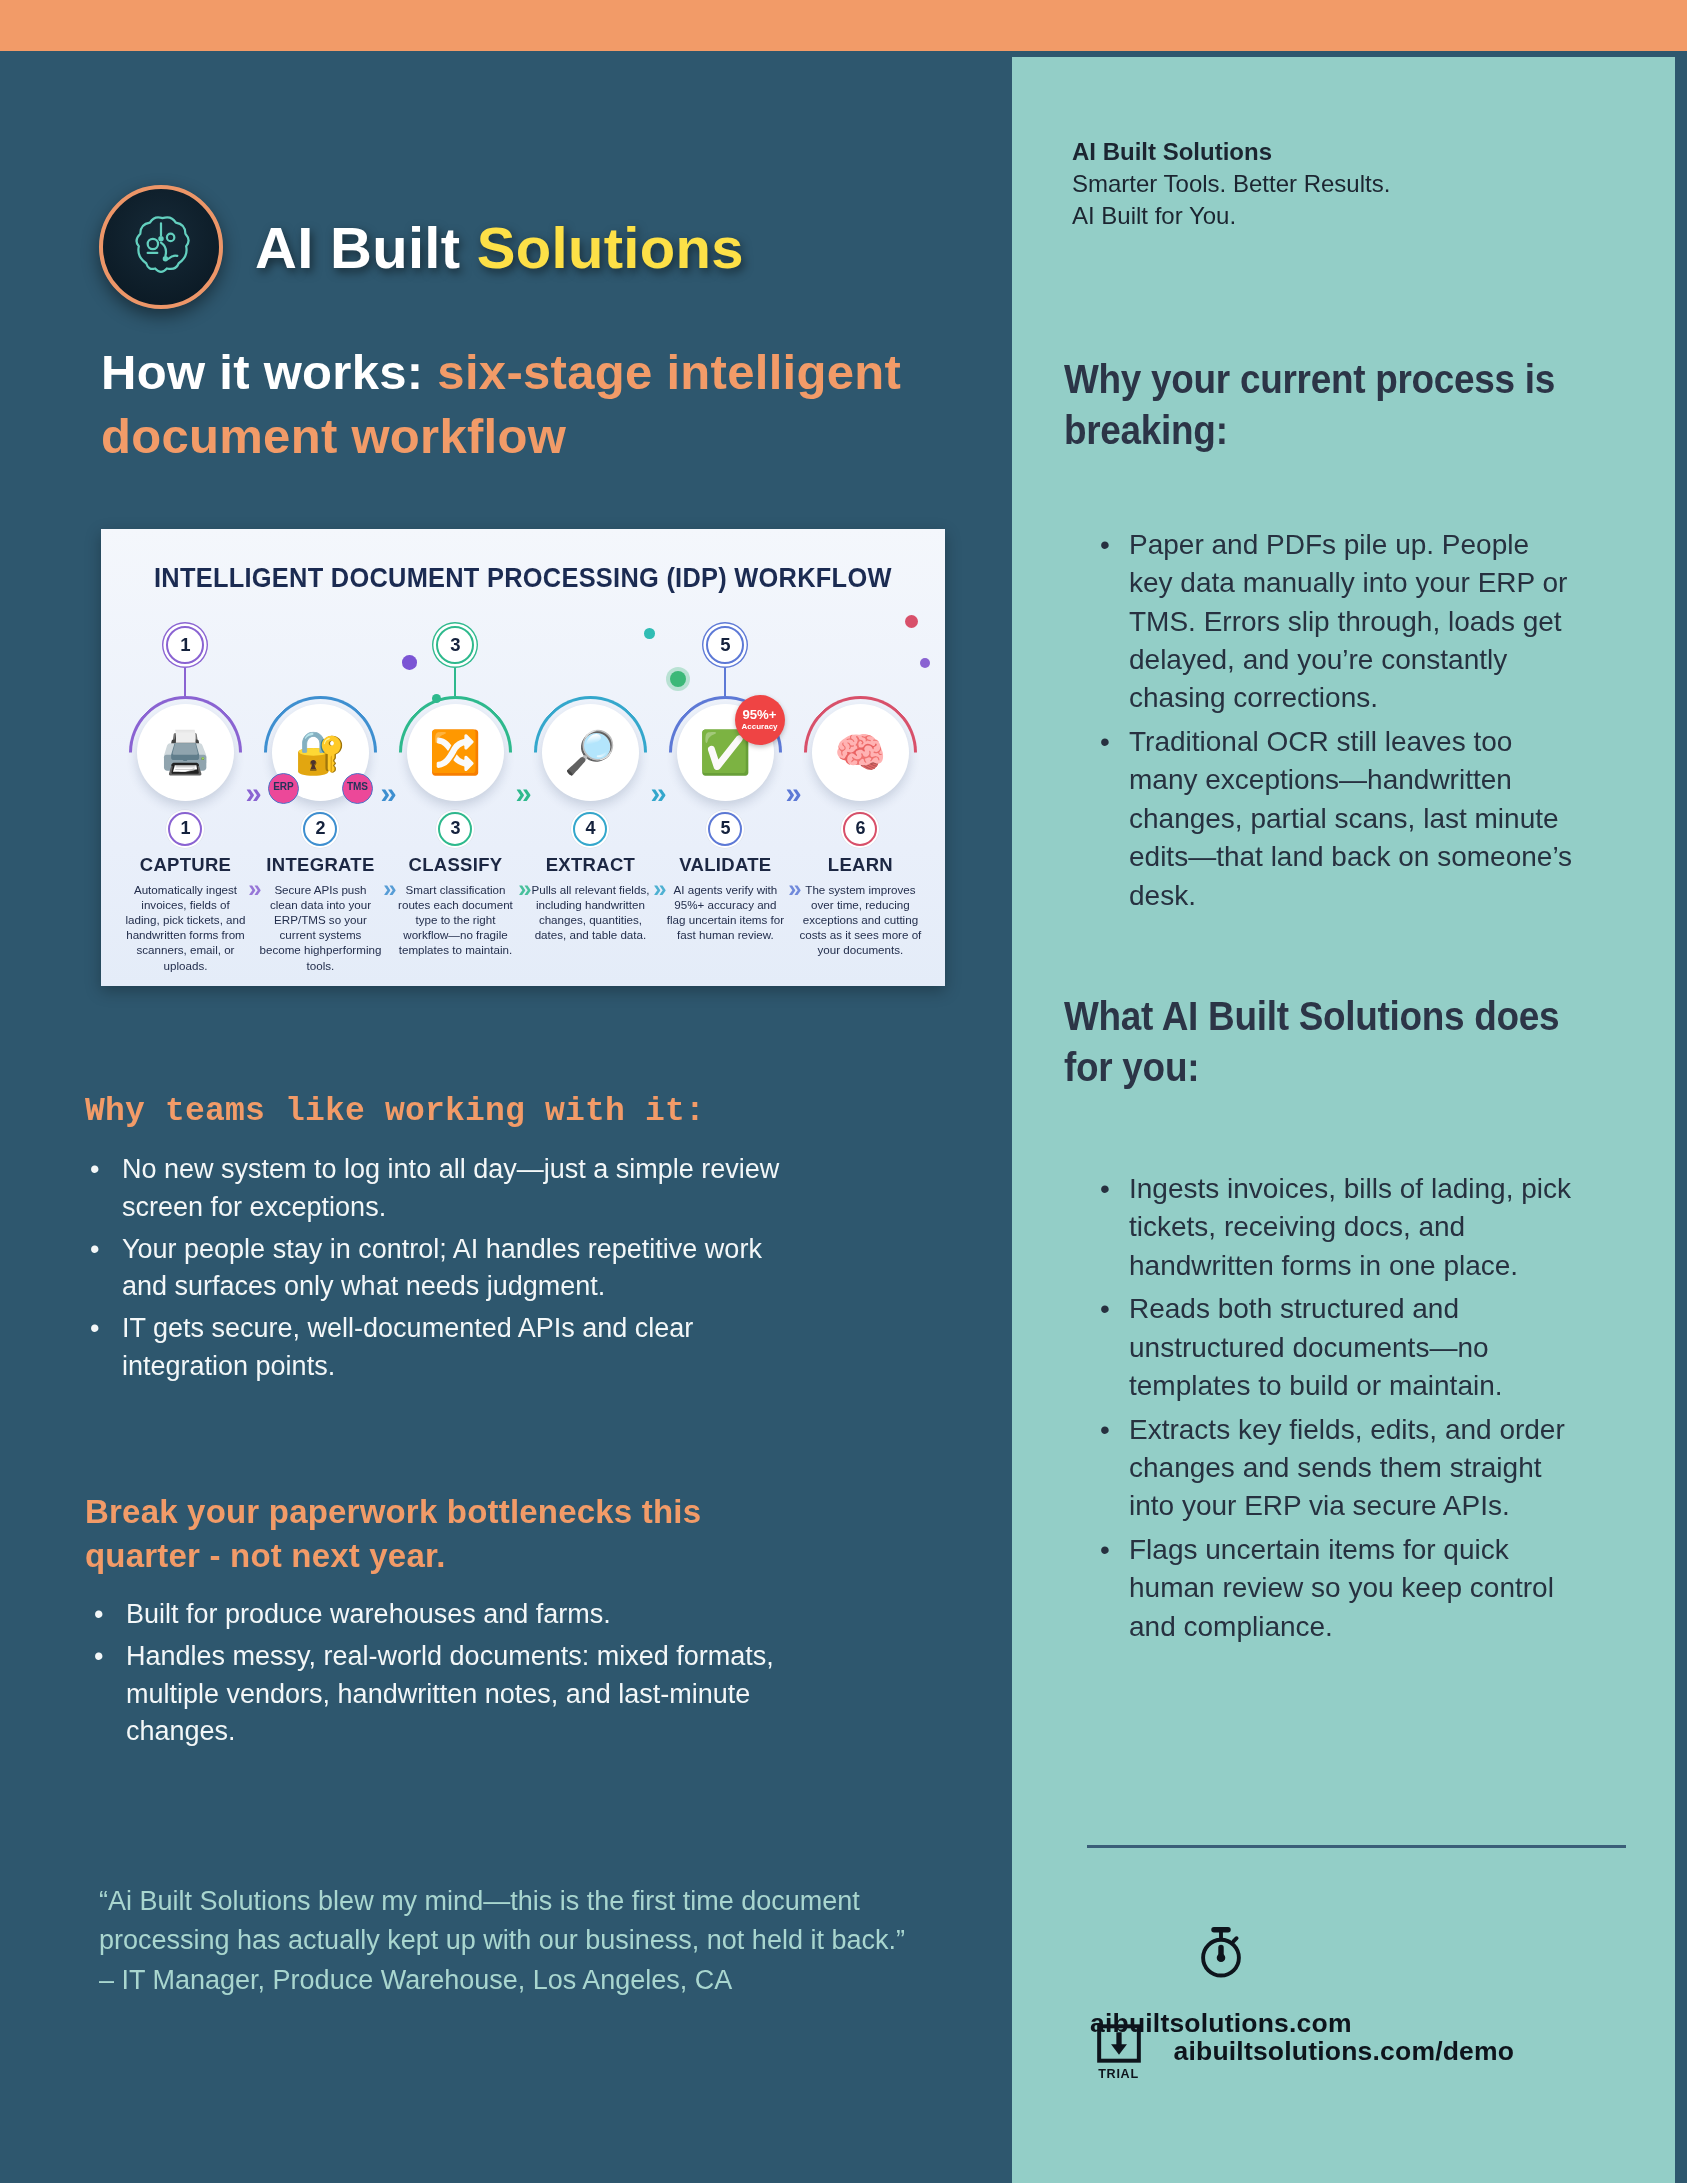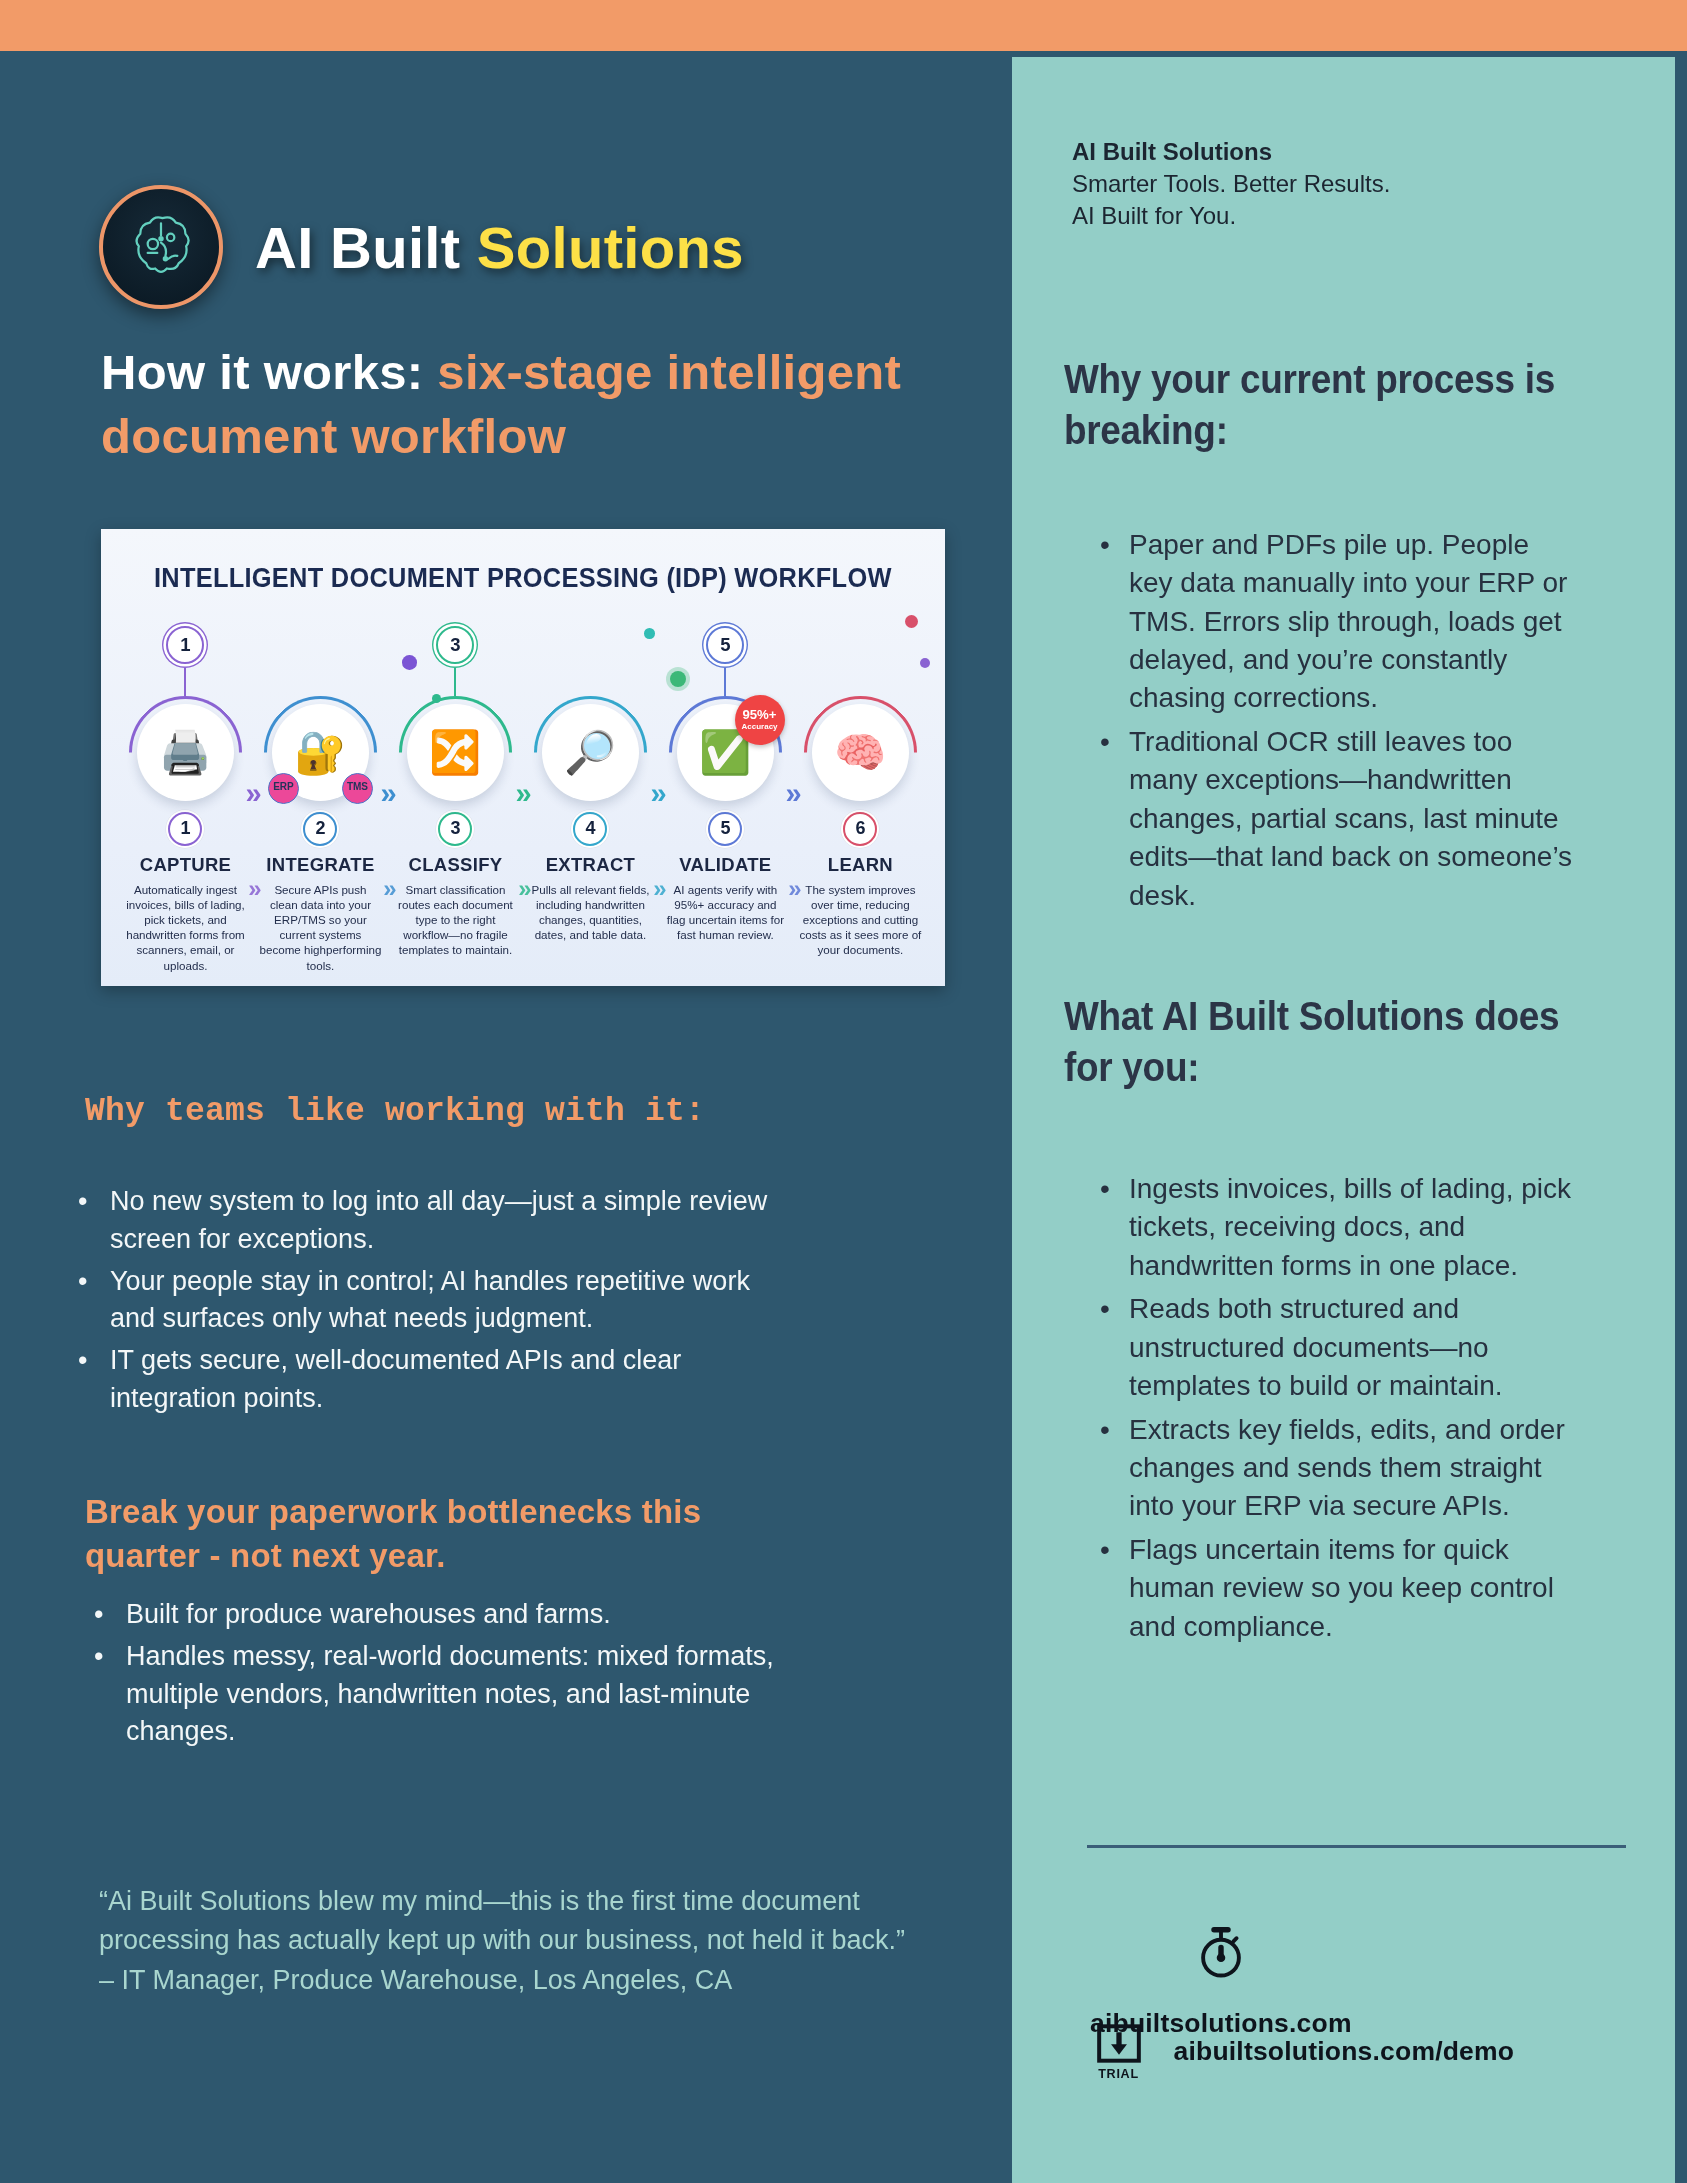--- a/index.html
+++ b/index.html
@@ -164,21 +164,21 @@
     <div class="stage" style="--c: #8A63D2;">
       <div class="stage-top">
         <div class="top-badge">1</div>
         <div class="stem"></div>
       </div>
       <div class="icon-circle">
           <span>🖨️</span>
         </div>
       <div class="num-circle">1</div>
       <div class="stage-name">CAPTURE</div>
-      <div class="stage-desc">Automatically ingest invoices, bills of lading, pick tickets, and handwritten forms from scanners, email, or uploads.</div>
+      <div class="stage-desc">Automatically ingest invoices, fields of lading, pick tickets, and handwritten forms from scanners, email, or uploads.</div>
     </div>
 
     <div class="stage" style="--c: #3E8FD0;">
       <div class="stage-top"></div>
       <div class="icon-circle">
         <span>🔐</span>
         <span class="mini-label erp">ERP</span>
         <span class="mini-label tms">TMS</span>
       </div>
       <div class="num-circle">2</div>
@@ -233,21 +233,21 @@
         </div>
       <div class="num-circle">6</div>
       <div class="stage-name">LEARN</div>
       <div class="stage-desc">The system improves over time, reducing exceptions and cutting costs as it sees more of your documents.</div>
     </div>
 
   </div>
 </div>
 
 <h2 class="abs orange-h" style="left:85px;top:1090px;width:860px;font-family:Liberation Mono, monospace;">Why teams like working with it:</h2>
-<ul class="abs bullets light" style="left:70px;top:1151px;width:721px;margin-top:32px;">
+<ul class="abs bullets light" style="left:82px;top:1151px;width:721px;">
   <li>No new system to log into all day—just a simple review screen for exceptions.</li>
   <li>Your people stay in control; AI handles repetitive work and surfaces only what needs judgment.</li>
   <li>IT gets secure, well-documented APIs and clear integration points.</li>
 </ul>
 
 <h2 class="abs orange-h" style="left:85px;top:1490px;width:728px;">Break your paperwork bottlenecks this quarter - not next year.</h2>
 <ul class="abs bullets light" style="left:86px;top:1596px;width:741px;">
   <li>Built for produce warehouses and farms.</li>
   <li>Handles messy, real-world documents: mixed formats, multiple vendors, handwritten notes, and last-minute changes.</li>
 </ul>

